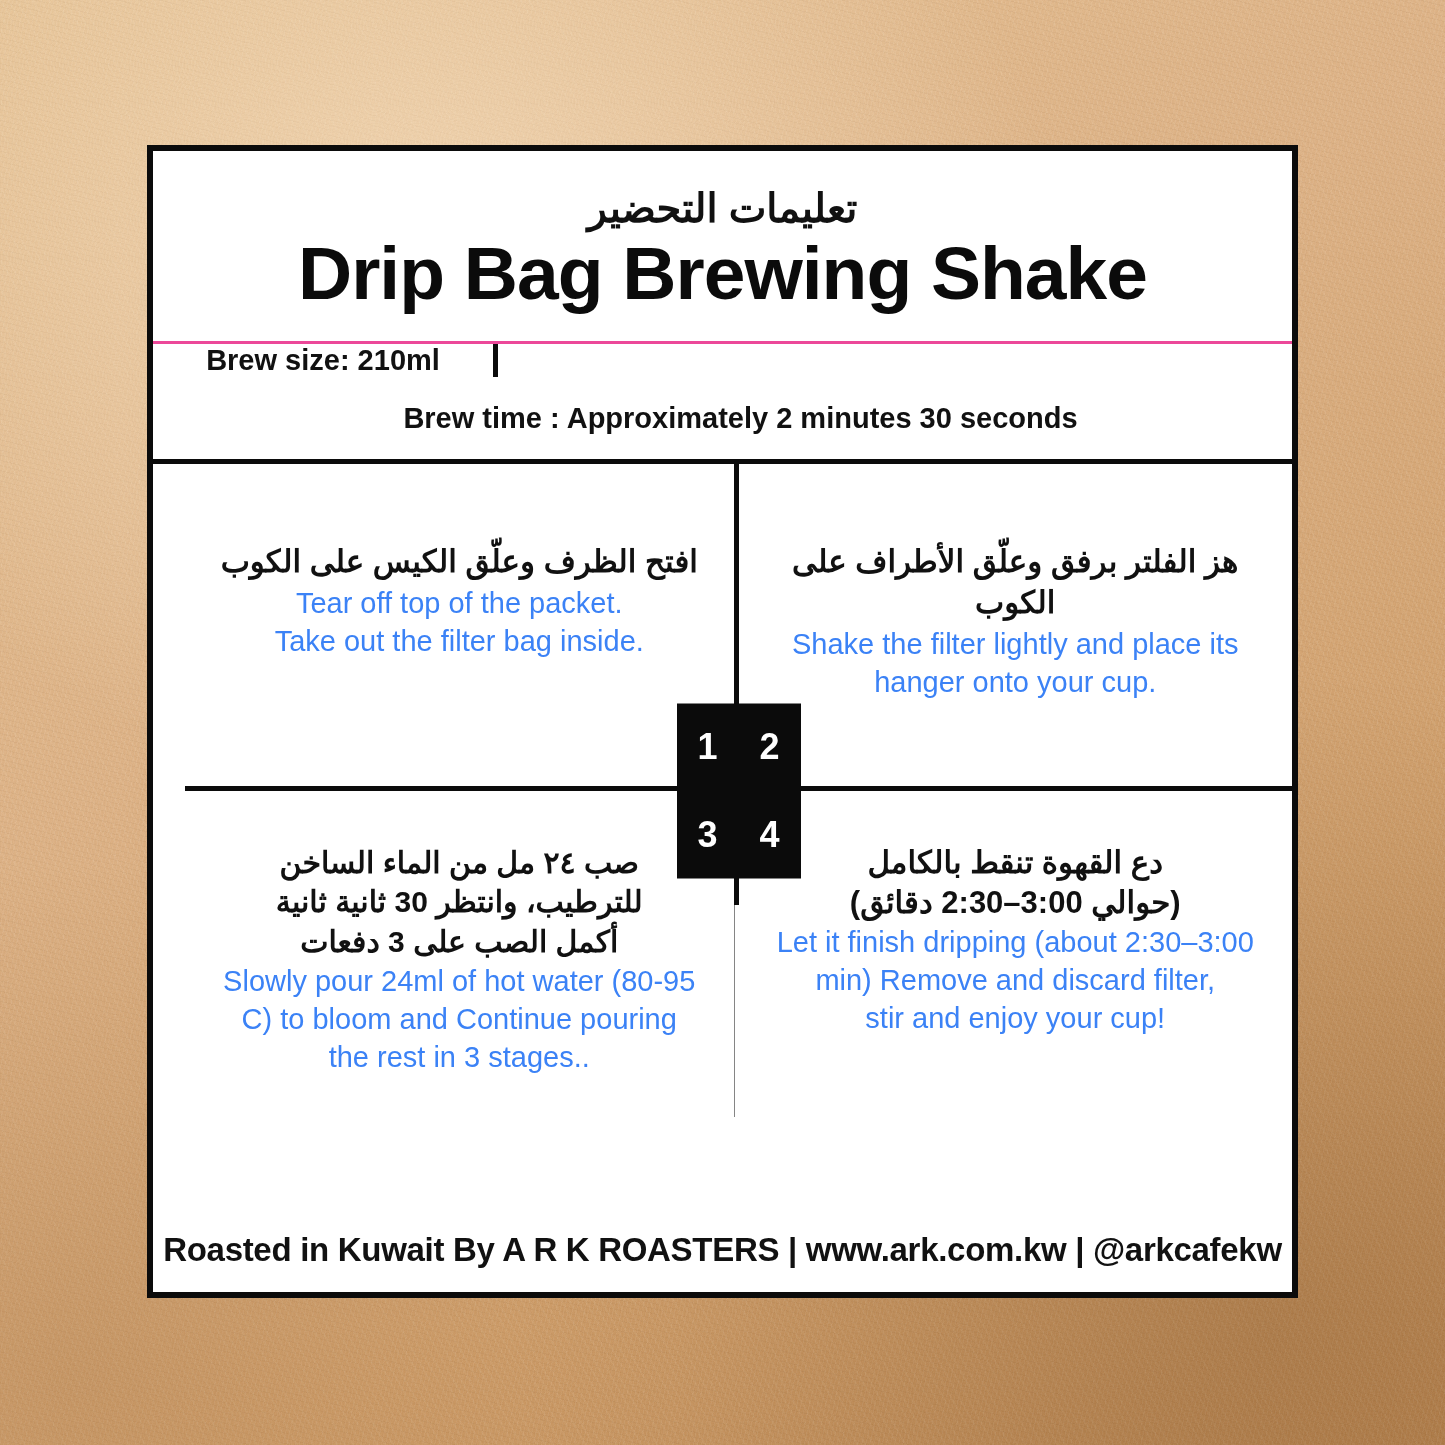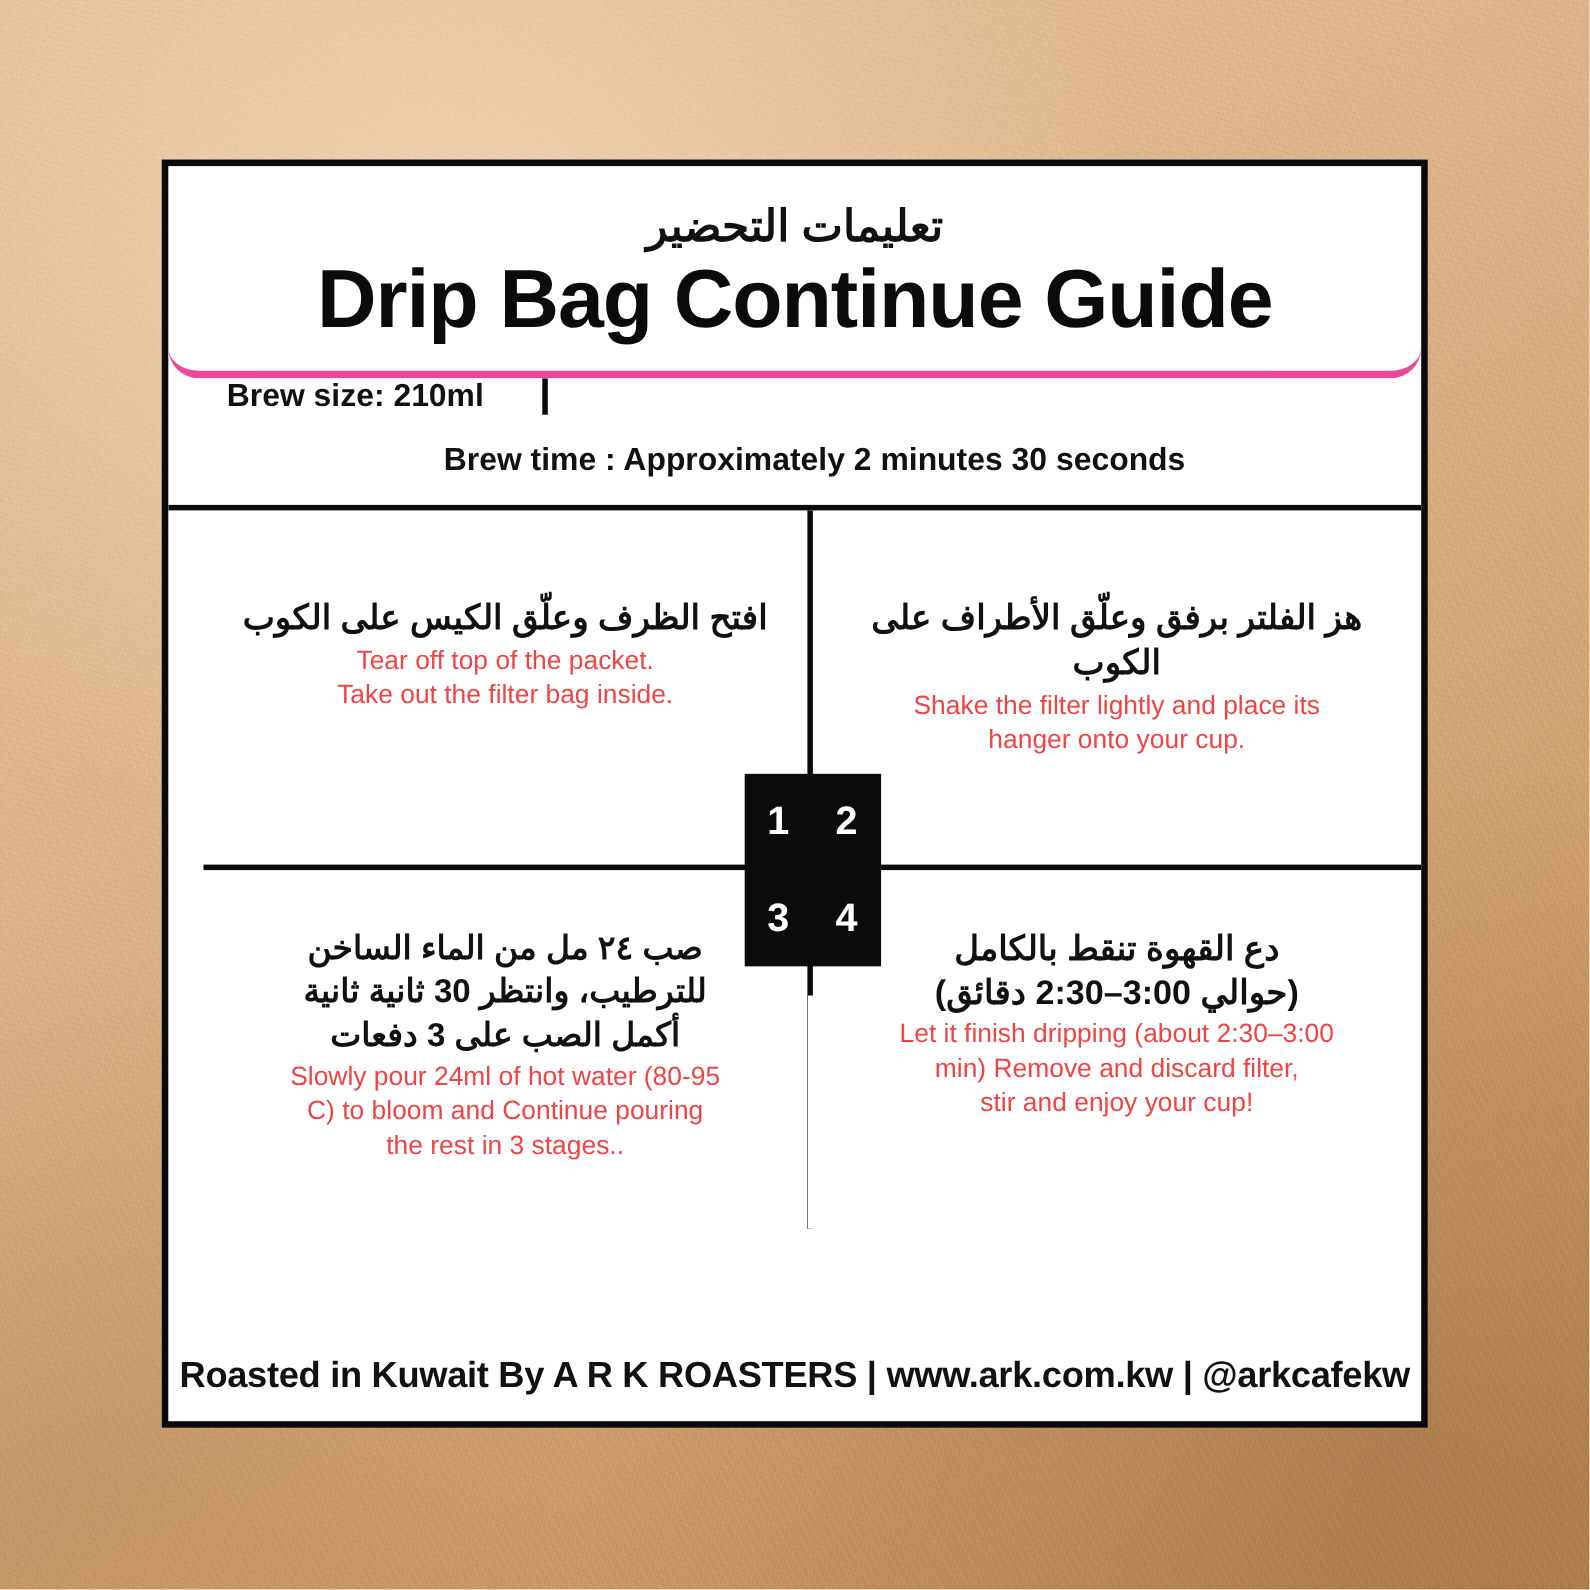--- a/index.html
+++ b/index.html
@@ -50,27 +50,26 @@
     box-sizing: border-box;
     background: #ffffff;
     border: 6px solid #0b0b0b;
     overflow: hidden;
   }
 
   
   .header {
     box-sizing: border-box;
     height: 193px;
-    border-bottom: 7px solid #ec4899;
+    border-bottom: 3px solid #ec4899;
     display: flex;
     flex-direction: column;
     align-items: center;
     justify-content: center;
     padding-top: 6px;
-    border-radius: 28px;
   }
   .header-ar {
     direction: rtl;
     font-size: 40px;
     font-weight: 700;
     color: #111;
     line-height: 1.1;
     letter-spacing: 0px;
   }
   .header-en {
@@ -139,23 +138,23 @@
 
   .step-ar {
     direction: rtl;
     font-size: 31px;
     font-weight: 700;
     color: #111;
     line-height: 1.32;
     white-space: pre-line;
   }
   .step-en {
-    font-size: 24px;
+    font-size: 29px;
     font-weight: 500;
-    color: #ef4444;
+    color: #3b82f6;
     line-height: 1.30;
     white-space: pre-line;
     margin-top: 2px;
   }
   .steps-row.bottom .step.left .step-ar { font-size: 30px; }
   .steps-row.bottom .step.right .step-en { margin-top: 0px; }
 
   
   .rule-mask {
     position: absolute;
@@ -210,21 +209,21 @@
 </head>
 <body>
 
 <div id="backdrop">
   <div id="grain"></div>
 
   <div id="card">
 
     <div class="header">
       <div class="header-ar">تعليمات التحضير</div>
-      <div class="header-en">Drip Bag Continue Guide</div>
+      <div class="header-en">Drip Bag Brewing Shake</div>
     </div>
 
     <div class="brewrow">
       <div class="brewcell left">Brew size: 210ml</div>
       <div class="brewcell right">Brew time : Approximately 2 minutes 30 seconds</div>
     </div>
 
     <div class="steps">
 
       <div class="steps-row top">

